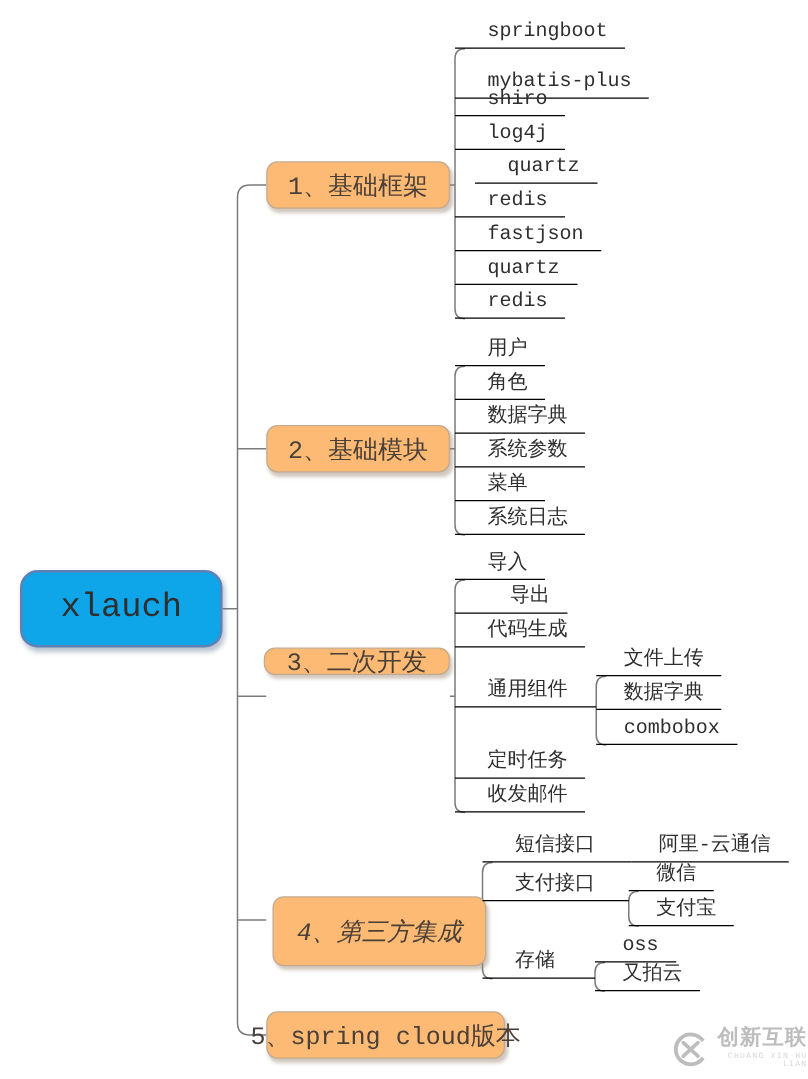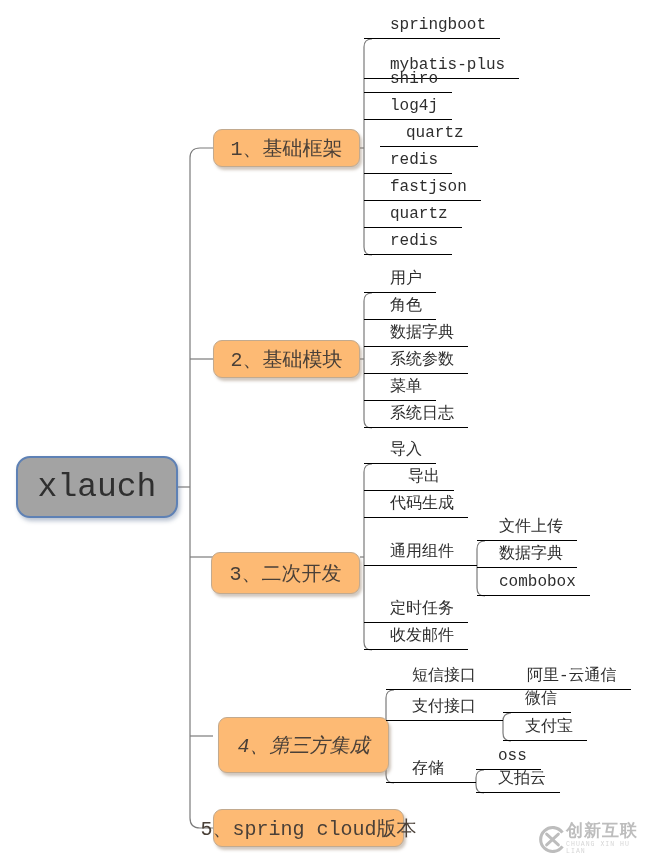--- a/index.html
+++ b/index.html
@@ -9,34 +9,35 @@
   }
   svg.wires{position:absolute;left:0;top:0;pointer-events:none;}
   
   .topic{
     position:absolute;box-sizing:border-box;display:flex;align-items:center;justify-content:center;
     border:1px solid #c2aa8f;background:#fdba74;border-radius:9px;
     color:#4a4038;font-size:20px;white-space:nowrap;
     box-shadow:2px 3px 3px rgba(150,130,110,.45);
   }
   .topic.root{
-    border:2px solid #5e81b5;background:#a3a3a3;border-radius:14px;
-    color:#2f2f2f;font-size:33px;box-shadow:2px 3px 4px rgba(100,120,150,.45);font-family:Liberation Mono, monospace;
+    border:2px solid #5e81b5;background:#0ea5e9;border-radius:14px;
+    color:#2f2f2f;font-size:27px;box-shadow:2px 3px 4px rgba(100,120,150,.45);font-family:Liberation Mono, monospace;
   }
   
   .leaf{
     position:absolute;box-sizing:border-box;height:26px;line-height:24px;
     padding:0 14px 0 26px;border-bottom:1px solid #000000;
     font-size:16px;color:#2e2e2e;white-space:nowrap;
   }
   .leaf.sub{padding-left:22px;}
   
   .watermark{
     position:absolute;left:538px;top:823px;display:flex;align-items:center;gap:0;
     color:#bdbdbd;
+    text-align:right;
   }
   .watermark .wm-text{display:flex;flex-direction:column;line-height:1;}
   .watermark .wm-brand{font-size:17px;font-weight:bold;letter-spacing:1px;color:#bdbdbd;}
   .watermark .wm-tagline{font-size:6.5px;letter-spacing:1px;color:#d6d6d6;margin-top:2px;}
 </style>
 </head>
 <body>
 
 <div class="canvas">
 
@@ -67,21 +68,21 @@
       <path d="M511 713 Q503 713 503 721 V733 Q503 741 511 741"></path>
 
       <path d="M484 770 Q476 770 476 778 V785 Q476 793 484 793"></path>
     </g>
   </svg>
 
   <div class="topic root" style="left:16px;top:456px;width:162px;height:62px;">xlauch</div>
 
   <div class="topic" style="left:213px;top:129px;width:147px;height:38px;">1、基础框架</div>
   <div class="topic" style="left:213px;top:340px;width:147px;height:38px;">2、基础模块</div>
-  <div class="topic" style="left:211px;top:552px;width:149px;height:42px;">3、二次开发</div>
+  <div class="topic" style="left:211px;top:518px;width:149px;height:22px;">3、二次开发</div>
   <div class="topic" style="left:218px;top:717px;width:171px;height:56px;font-style:italic;">4、第三方集成</div>
   <div class="topic" style="left:213px;top:809px;width:191px;height:38px;">5、spring cloud版本</div>
 
   <div class="leaf" style="left:364px;top:13px;">springboot</div>
   <div class="leaf" style="left:364px;top:53px;">mybatis-plus</div>
   <div class="leaf" style="left:364px;top:67px;">shiro</div>
   <div class="leaf" style="left:364px;top:94px;">log4j</div>
   <div class="leaf" style="left:364px;top:121px;margin-left:16px;">quartz</div>
   <div class="leaf" style="left:364px;top:148px;">redis</div>
   <div class="leaf" style="left:364px;top:175px;">fastjson</div>

